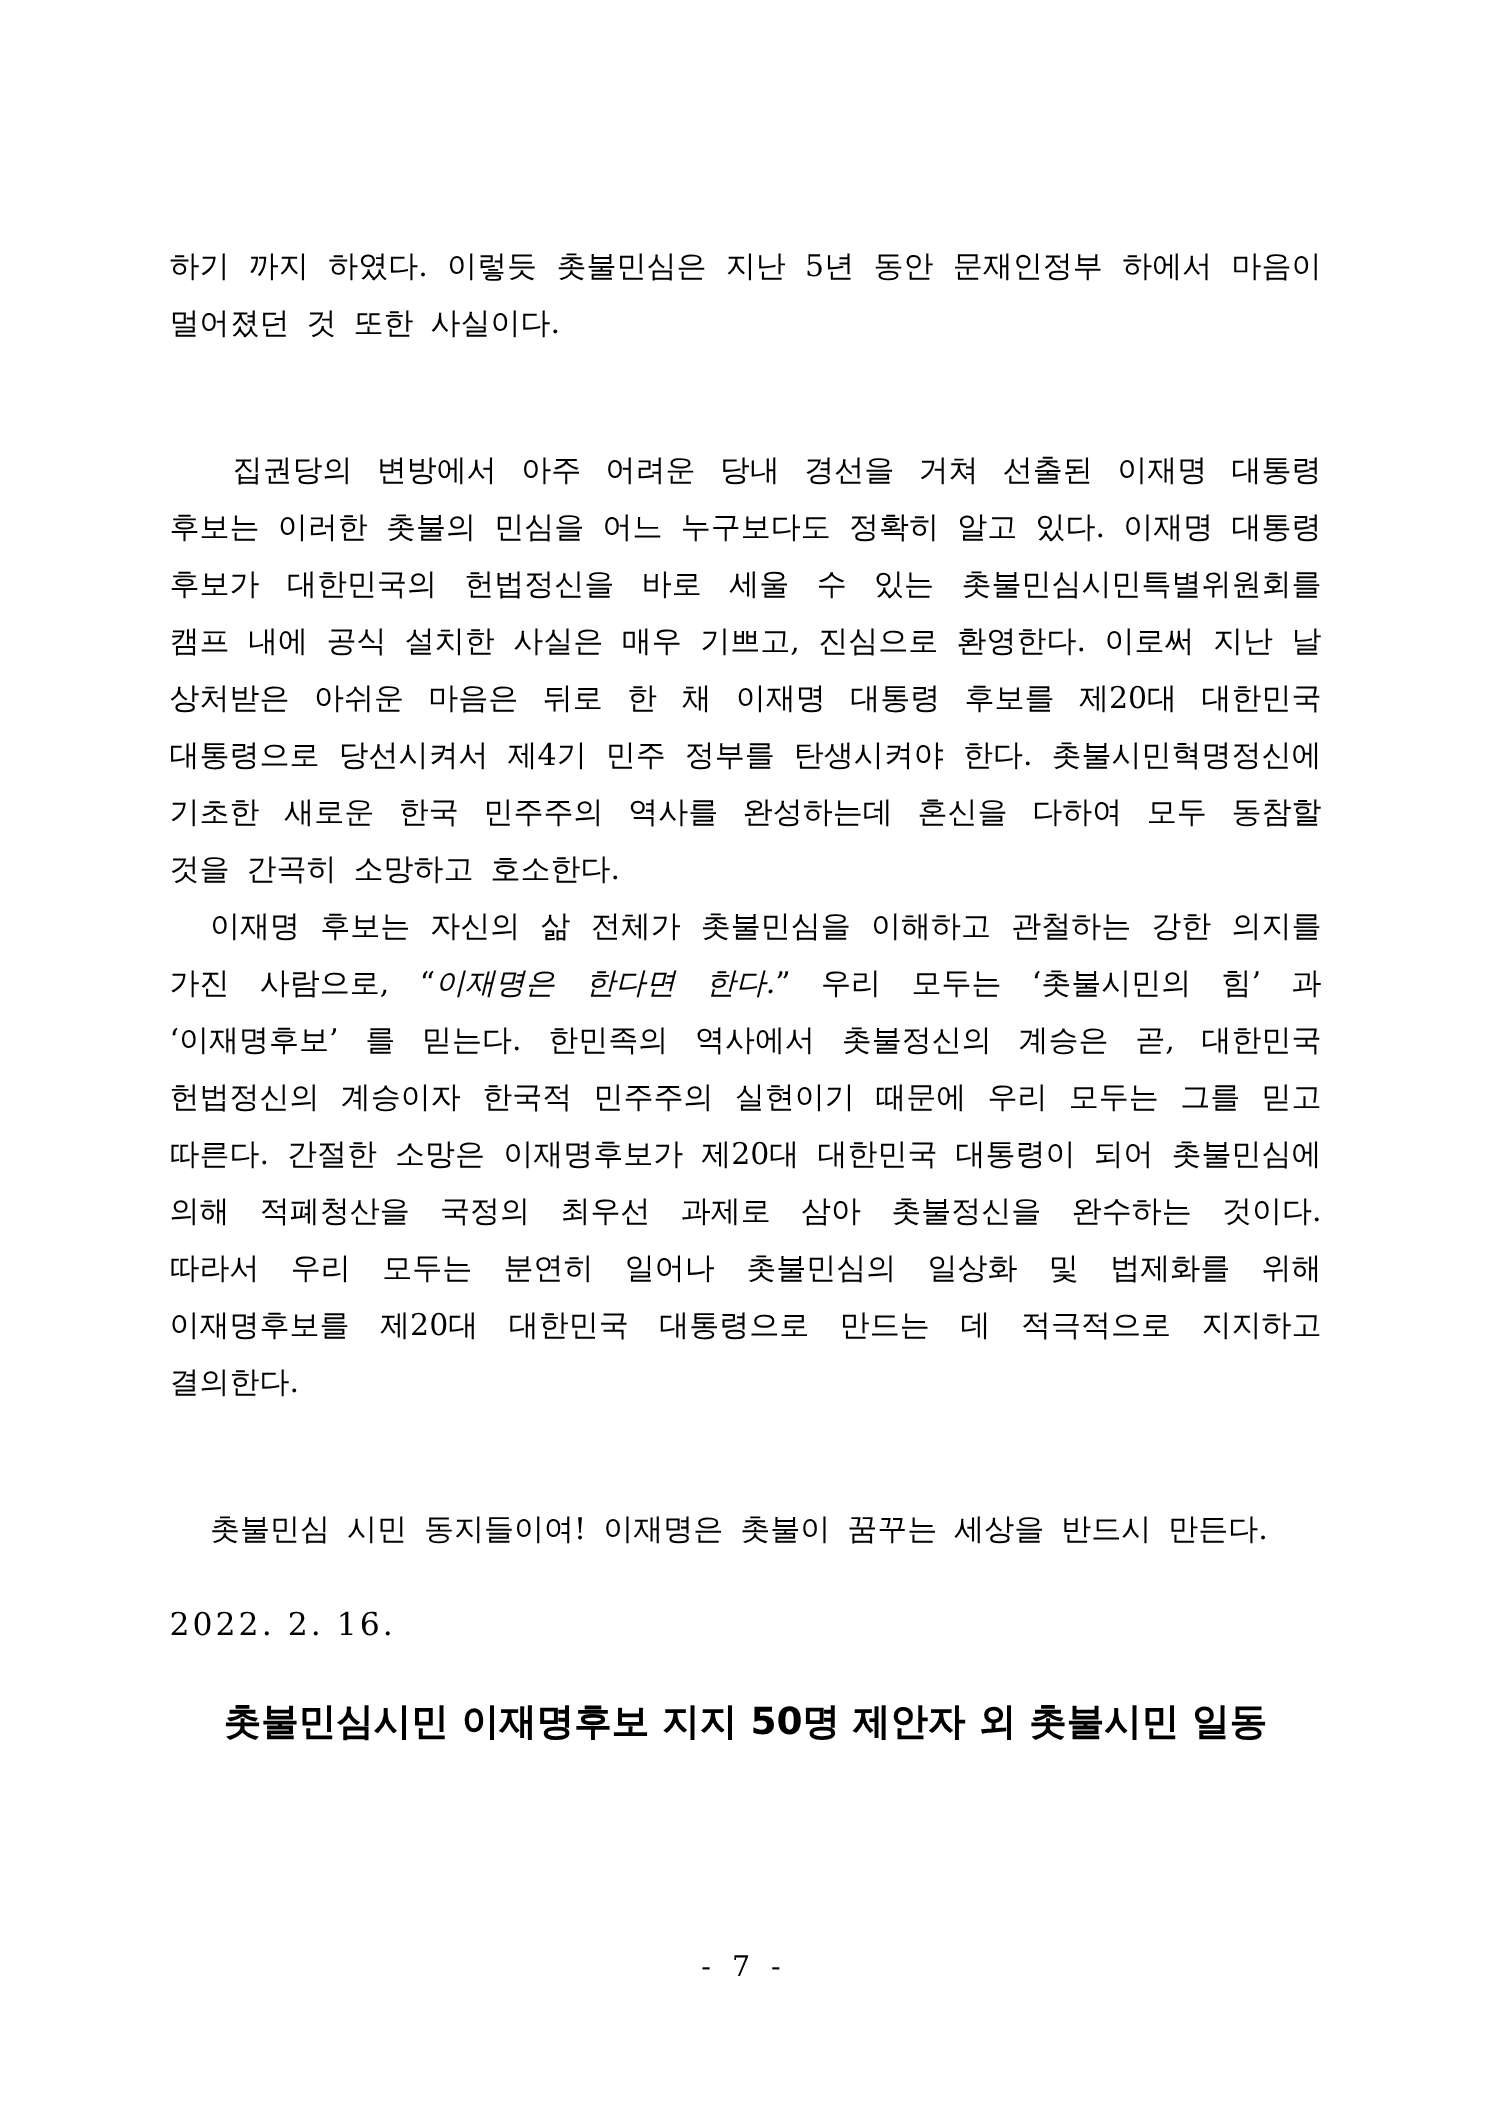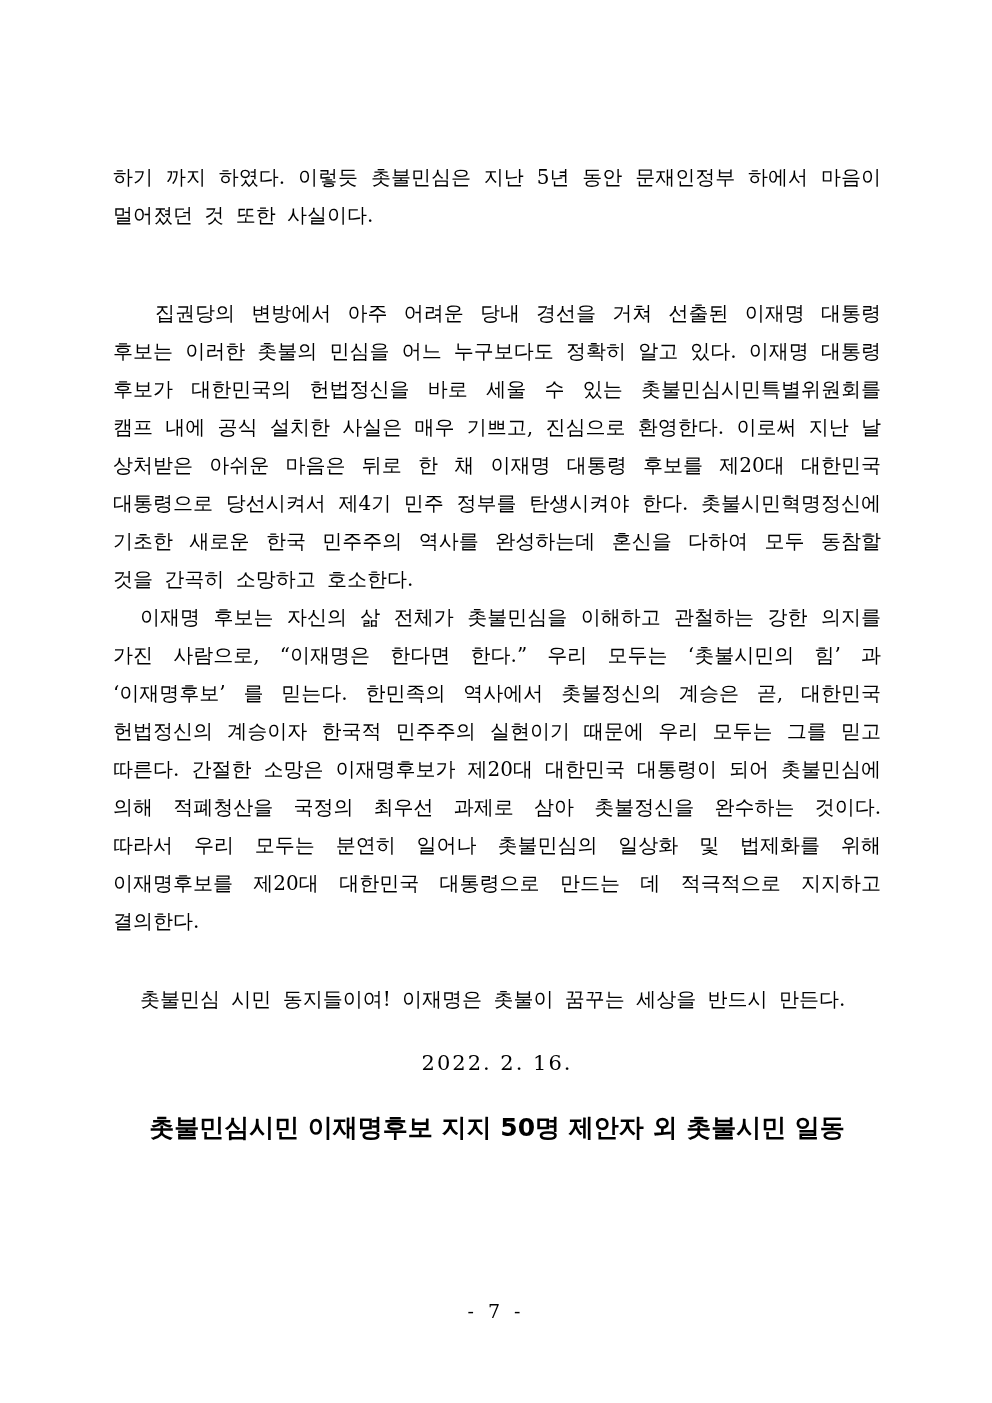--- a/index.html
+++ b/index.html
@@ -37,40 +37,39 @@
   .italic-heading {
     font-size: 21px;
     line-height: 38px;
     font-style: italic;
     letter-spacing: 1px;
     margin: 5px 0 0 0;
     padding-left: 16px;
   }
   .spacer-md { height: 30px; }
   .closing {
-    margin-top: 40px;
+    margin-top: 60px;
     text-indent: 27px;
     word-spacing: 5px;
   }
   .date-line {
     margin-top: 26px;
-    text-align: center;
     font-size: 21px;
     line-height: 38px;
     letter-spacing: 2px;
   }
   .signature-line {
     margin-top: 26px;
     text-align: center;
     font-size: 25px;
     line-height: 40px;
     font-weight: bold;
     font-family: "DejaVu Sans", "Liberation Sans", sans-serif;
   }
-  .quote-italic { }
+  .quote-italic { font-style: italic; }
   .page-number {
     position: absolute;
     left: 0;
     width: 100%;
     top: 1300px;
     text-align: center;
     font-size: 19px;
     letter-spacing: 4px;
   }
 </style>

